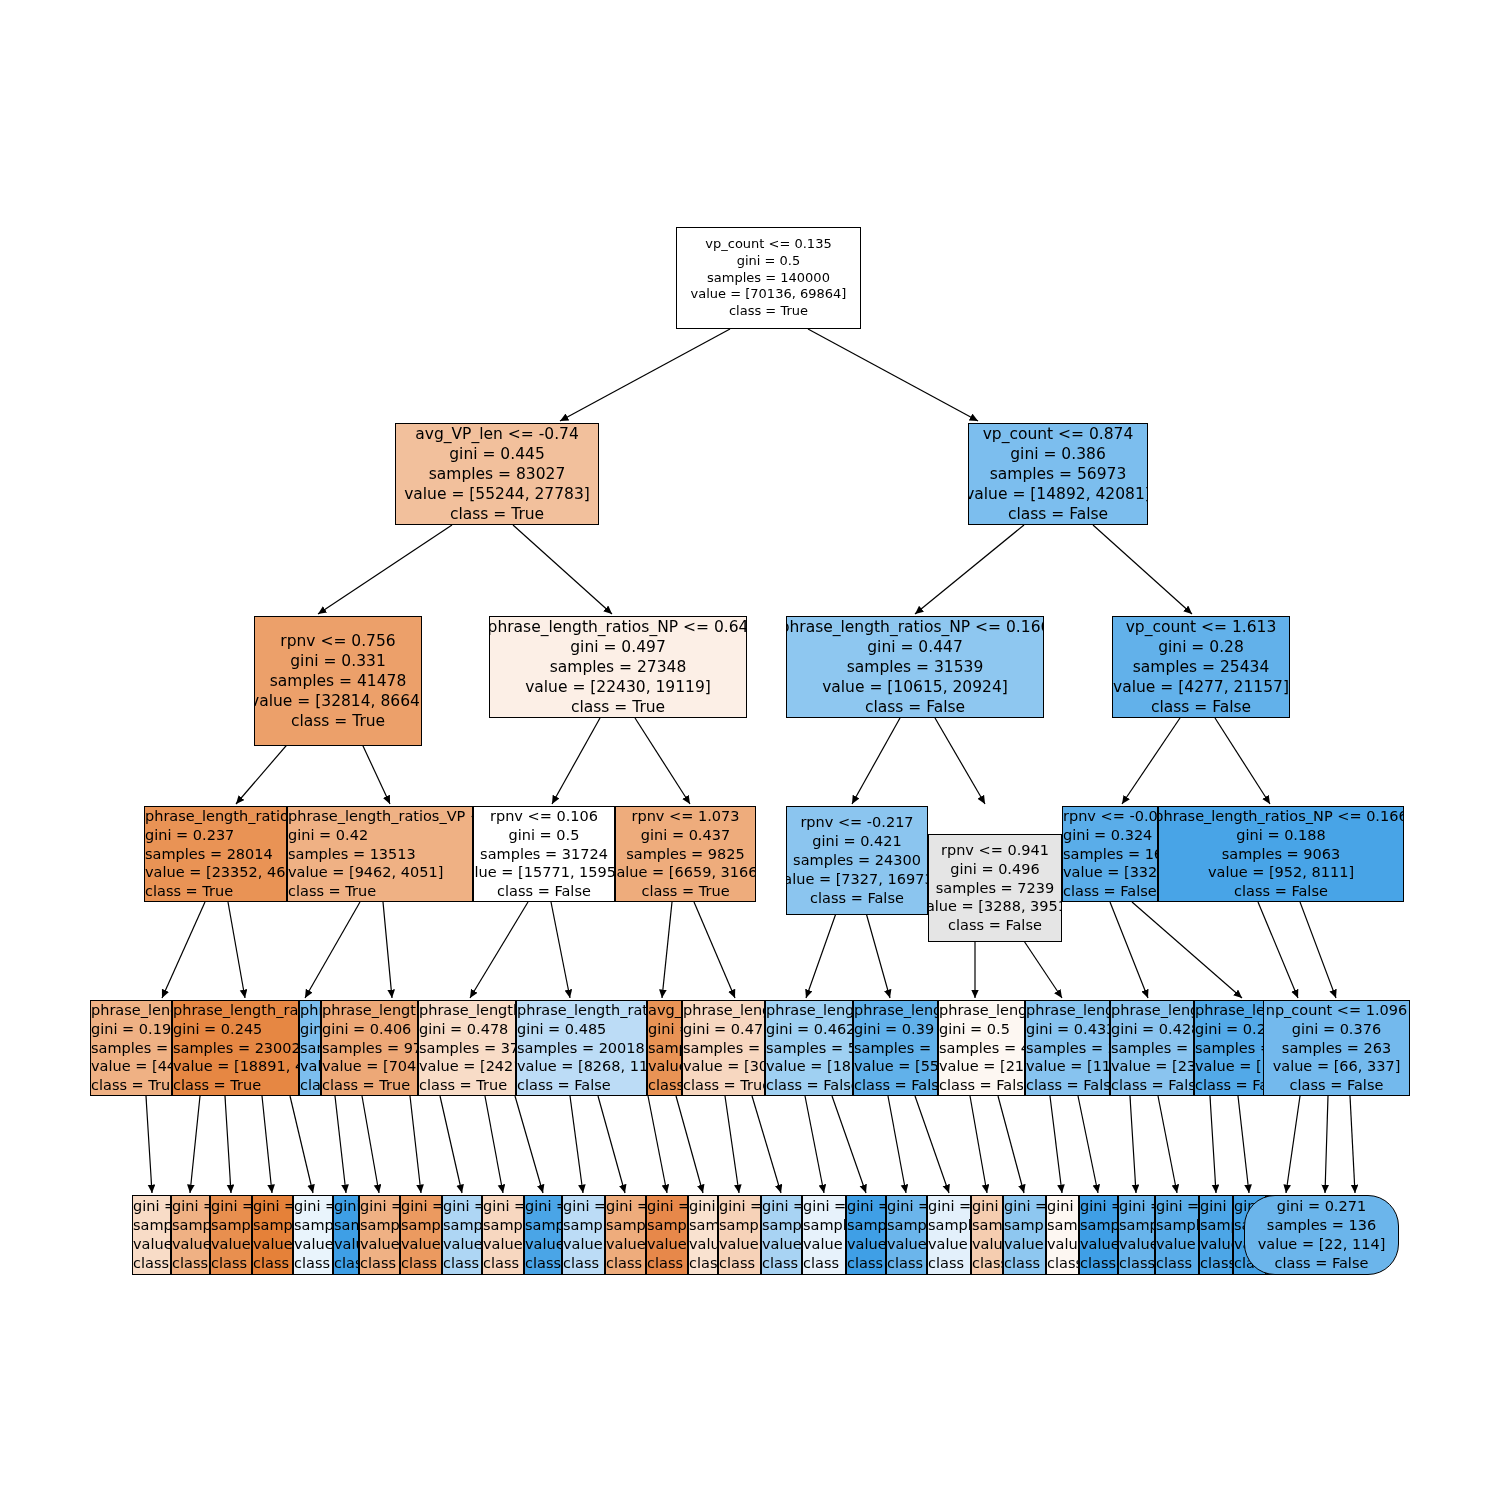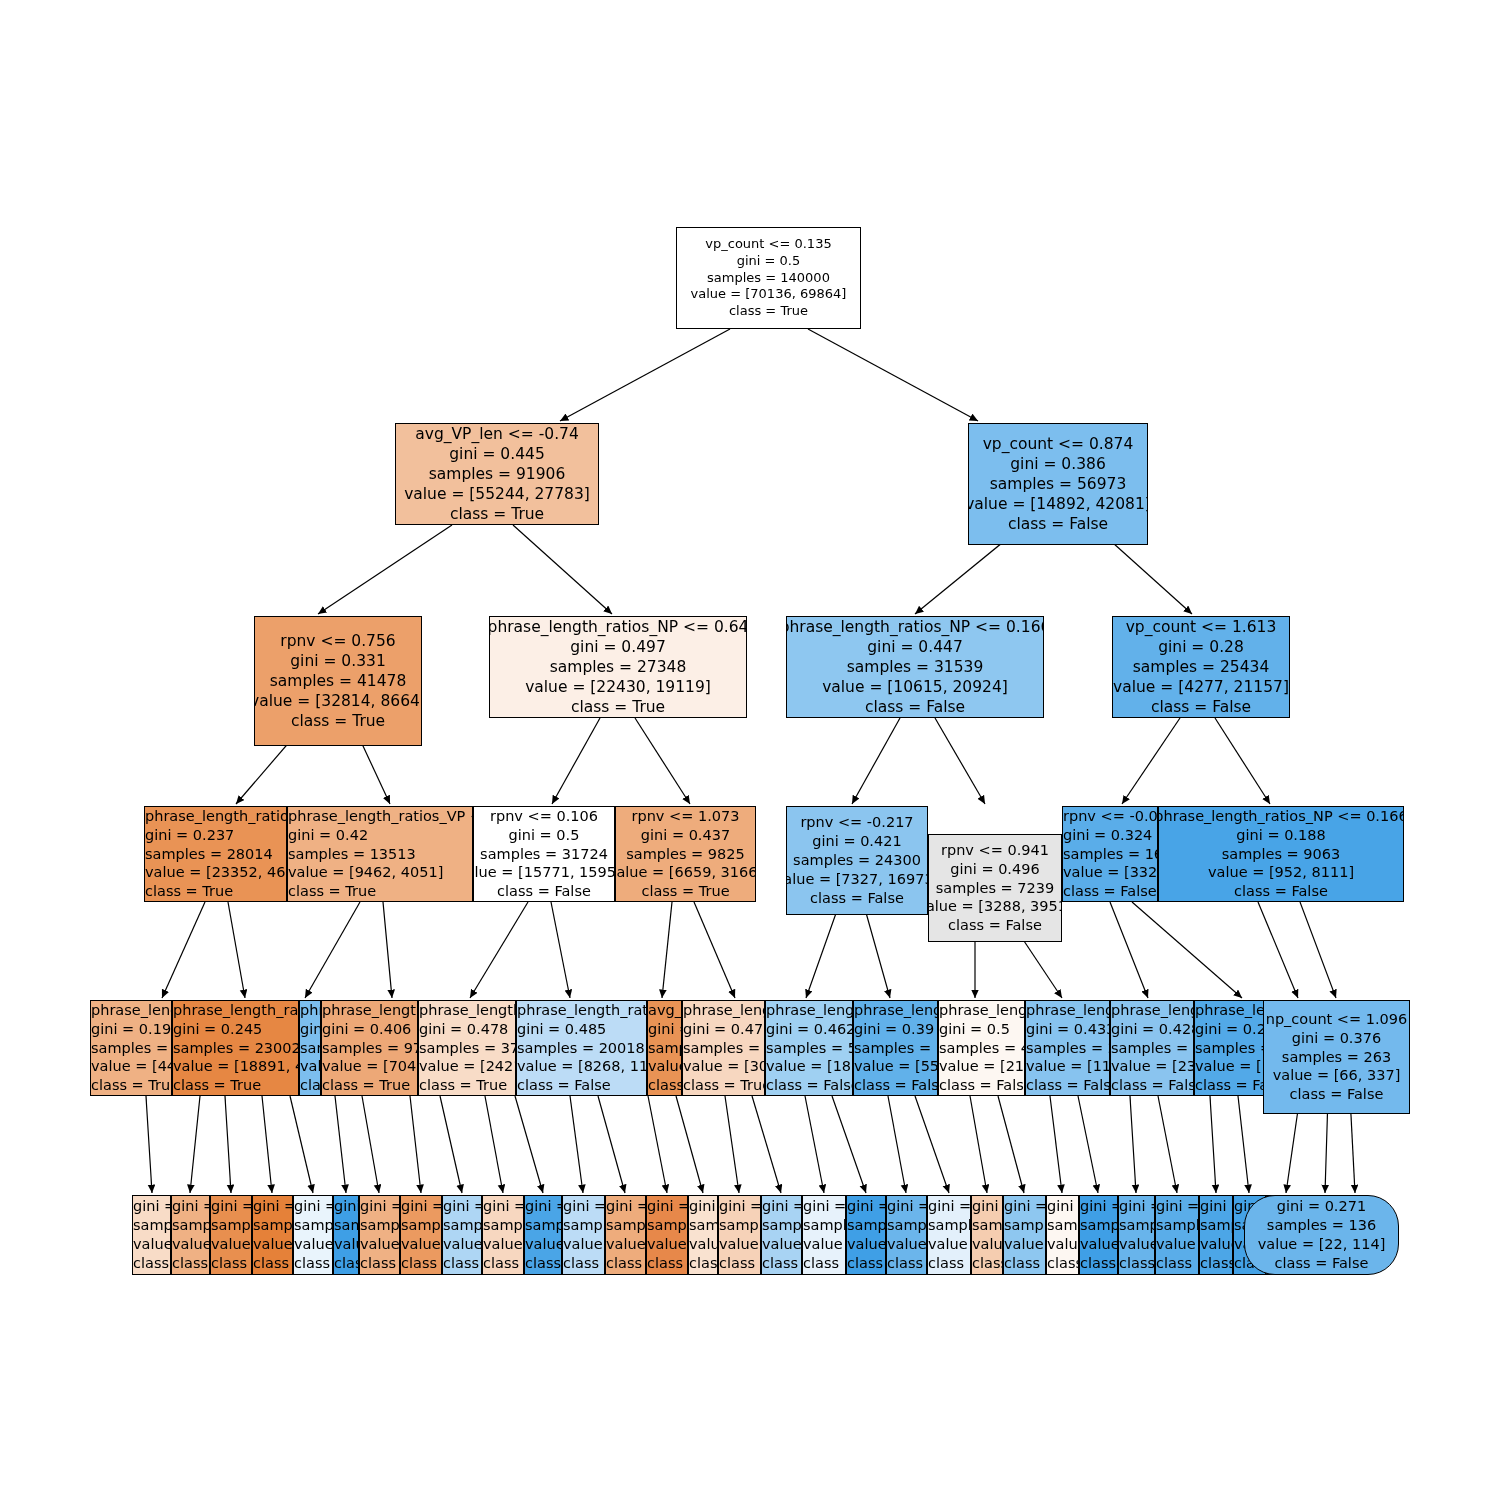--- a/index.html
+++ b/index.html
@@ -120,25 +120,25 @@
       <div class="node r1 center" style="left: 676px; top: 227px; width: 185px; height: 102px; background: rgb(255, 255, 255);">
         <span class="line">vp_count &lt;= 0.135</span>
         <span class="line">gini = 0.5</span>
         <span class="line">samples = 140000</span>
         <span class="line">value = [70136, 69864]</span>
         <span class="line">class = True</span>
       </div>
       <div class="node r2 center" style="left: 395px; top: 423px; width: 204px; height: 102px; background: rgb(242, 192, 156);">
         <span class="line">avg_VP_len &lt;= -0.74</span>
         <span class="line">gini = 0.445</span>
-        <span class="line">samples = 91906</span>
+        <span class="line">samples = 83027</span>
         <span class="line">value = [55244, 27783]</span>
         <span class="line">class = True</span>
       </div>
-      <div class="node r2 center" style="left: 968px; top: 423px; width: 180px; height: 122px; background: rgb(124, 190, 238);">
+      <div class="node r2 center" style="left: 968px; top: 423px; width: 180px; height: 102px; background: rgb(124, 190, 238);">
         <span class="line">vp_count &lt;= 0.874</span>
         <span class="line">gini = 0.386</span>
         <span class="line">samples = 56973</span>
         <span class="line">value = [14892, 42081]</span>
         <span class="line">class = False</span>
       </div>
       <div class="node r3 center" style="left: 254px; top: 616px; width: 168px; height: 130px; background: rgb(236, 160, 106);">
         <span class="line">rpnv &lt;= 0.756</span>
         <span class="line">gini = 0.331</span>
         <span class="line">samples = 41478</span>
@@ -320,21 +320,21 @@
         <span class="line">value = [1456, 7344]</span>
         <span class="line">class = False</span>
       </div>
       <div class="node r5 clipright" style="left: 1265px; top: 1000px; width: 68px; height: 96px; background: rgb(74, 165, 231);">
         <span class="line">rpnv &lt;= 0.52</span>
         <span class="line">gini = 0.236</span>
         <span class="line">samples = 8800</span>
         <span class="line">value = [886, 7914]</span>
         <span class="line">class = False</span>
       </div>
-      <div class="node r5 center" style="left: 1263px; top: 1000px; width: 147px; height: 114px; background: rgb(115, 185, 237);">
+      <div class="node r5 center" style="left: 1263px; top: 1000px; width: 147px; height: 96px; background: rgb(115, 185, 237);">
         <span class="line">np_count &lt;= 1.096</span>
         <span class="line">gini = 0.376</span>
         <span class="line">samples = 263</span>
         <span class="line">value = [66, 337]</span>
         <span class="line">class = False</span>
       </div>
       <div class="node r6 clipright" style="left: 132px; top: 1195px; width: 39px; height: 80px; background: rgb(248, 220, 199);">
         <span class="line">gini = 0.164</span>
         <span class="line">samples = 1881</span>
         <span class="line">value = [1712, 169]</span>

